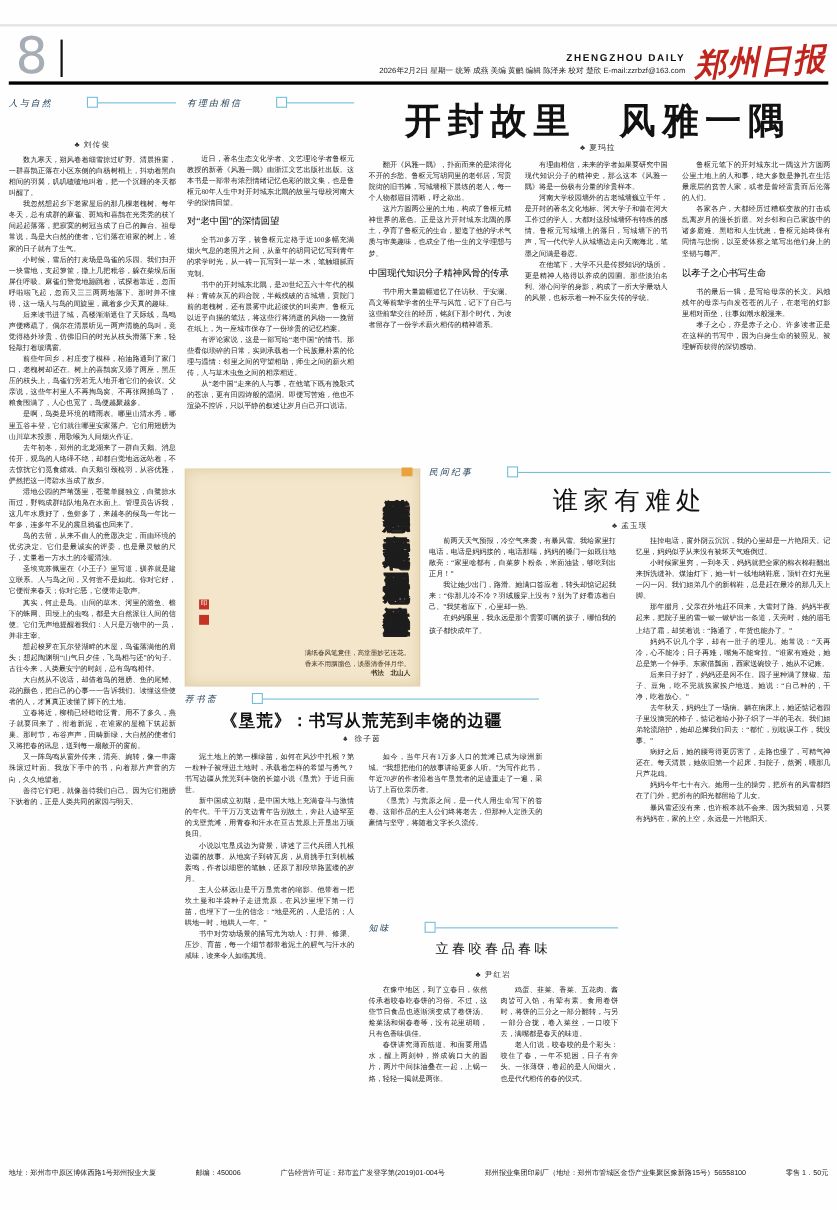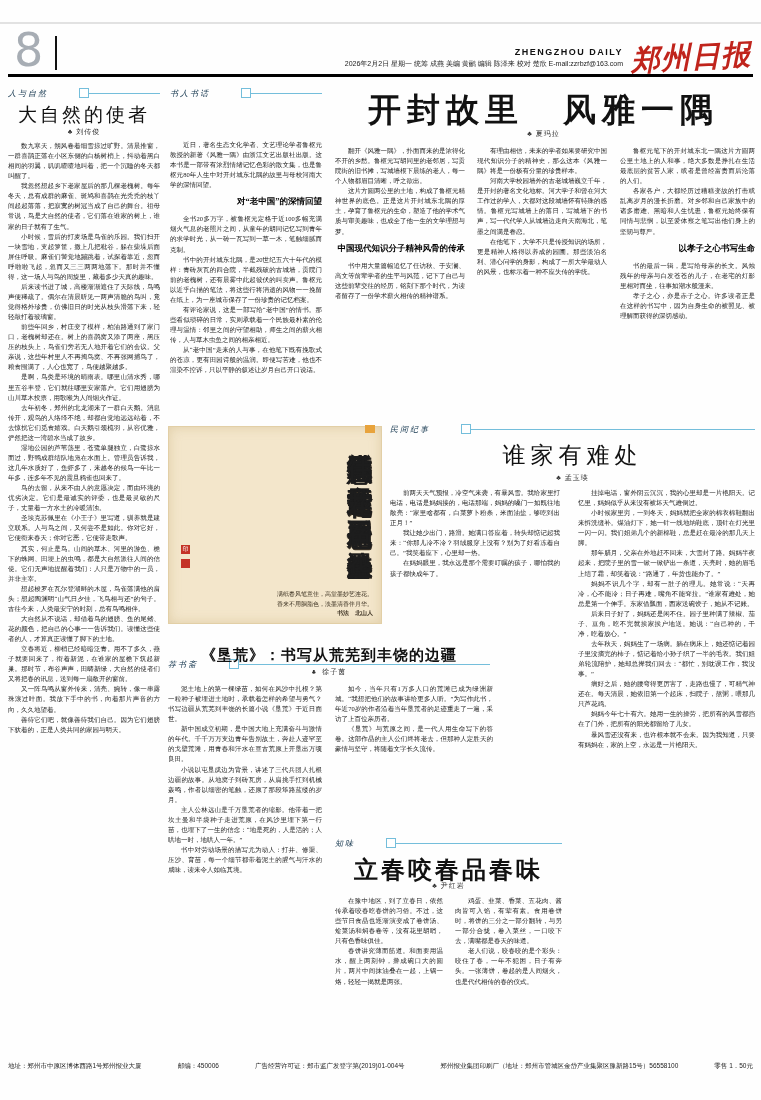--- a/index.html
+++ b/index.html
@@ -21,26 +21,26 @@
   .sechead{position:absolute;display:flex;align-items:center;height:10px;gap:24px;}
   .sec-label{font-family:"Liberation Sans",sans-serif;font-size:8px;font-style:italic;letter-spacing:2px;color:#14364e;white-space:nowrap;}
   .sec-rule{position:relative;flex:1;height:1px;background:#74bedb;margin-left:7px;}
   .sec-sq{position:absolute;left:0;top:-4.5px;width:8px;height:8px;border:1.5px solid #74bedb;background:#fff;}
   
   .title{position:absolute;text-align:center;font-weight:400;color:#111;}
   .t-nature{font-size:19px;letter-spacing:3px;}
   .t-main{font-size:33px;font-weight:700;letter-spacing:6px;}
   .t-folk{font-size:23px;letter-spacing:5px;}
   .t-book{font-size:15px;font-weight:700;letter-spacing:1px;}
-  .t-taste{font-size:24px;letter-spacing:3px;font-weight:bold;}
+  .t-taste{font-size:12px;letter-spacing:3px;}
   .author{position:absolute;text-align:center;font-size:7px;color:#333;letter-spacing:1px;}
   
   .col{position:absolute;overflow:hidden;}
   .bt p{margin:0;text-indent:2em;font-size:6.5px;line-height:1.55;text-align:justify;color:#1c1c1c;}
-  .xhead{font-size:8.5px;font-weight:700;text-align:right;margin:6px 0;color:#000;}
+  .xhead{font-size:8.5px;font-weight:400;text-align:left;margin:6px 0;color:#000;}
   
   .artwork{position:absolute;left:168px;top:426px;width:212px;height:196px;background:#f3e6cb;border:1px solid #e2cfa6;box-shadow:inset 0 0 12px rgba(190,160,100,.35);}
   .art-tab{position:absolute;right:6px;top:-2px;width:10px;height:8px;background:#e8a33c;}
   .verse{position:absolute;left:6px;top:6px;height:146px;width:198px;writing-mode:vertical-rl;font-size:25px;font-weight:700;line-height:1.08;letter-spacing:1px;color:#1d1d1d;overflow:hidden;text-shadow:0.5px 0.5px 0 #40372a;}
   .seal{position:absolute;width:9px;height:9px;background:#c43326;color:#fff;font-size:6px;line-height:9px;text-align:center;}
   .seal1{left:12px;top:118px;}
   .seal2{left:12px;top:132px;}
   .art-cap{position:absolute;right:8px;bottom:4px;text-align:right;font-size:6px;line-height:1.6;color:#3a3020;}
   .art-credit{font-weight:700;}
   
@@ -65,21 +65,20 @@
     </div>
   </div>
   <div class="hrule"></div>
 
   <div class="sechead" style="left:8px;top:88px;width:152px;">
     <span class="sec-label">人与自然</span>
     <span class="sec-rule">
         <i class="sec-sq"></i>
       </span>
   </div>
-  <div class="title t-nature" style="left:8px;top:102px;width:152px;">大自然的使者</div>
   <div class="author" style="left:8px;top:127px;width:152px;">♣ 刘传俊</div>
   <div class="col bt" style="left:8px;top:141px;width:152px;height:915px;">
       <p>数九寒天，朔风卷着细雪掠过旷野。清晨推窗，一群喜鹊正落在小区东侧的白杨树梢上，抖动着黑白相间的羽翼，叽叽喳喳地叫着，把一个沉睡的冬天都叫醒了。</p>
       <p>我忽然想起乡下老家屋后的那几棵老槐树。每年冬天，总有成群的麻雀、斑鸠和喜鹊在光秃秃的枝丫间起起落落，把寂寞的树冠当成了自己的舞台。祖母常说，鸟是大自然的使者，它们落在谁家的树上，谁家的日子就有了生气。</p>
       <p>小时候，雪后的打麦场是鸟雀的乐园。我们扫开一块雪地，支起箩筐，撒上几把秕谷，躲在柴垛后面屏住呼吸。麻雀们警觉地蹦跳着，试探着靠近，忽而呼啦啦飞起，忽而又三三两两地落下。那时并不懂得，这一场人与鸟的周旋里，藏着多少天真的趣味。</p>
       <p>后来读书进了城，高楼渐渐遮住了天际线，鸟鸣声便稀疏了。偶尔在清晨听见一两声清脆的鸟叫，竟觉得格外珍贵，仿佛旧日的时光从枝头滑落下来，轻轻敲打着玻璃窗。</p>
       <p>前些年回乡，村庄变了模样，柏油路通到了家门口，老槐树却还在。树上的喜鹊窝又添了两座，黑压压的枝头上，鸟雀们旁若无人地开着它们的会议。父亲说，这些年村里人不再掏鸟窝、不再张网捕鸟了，粮食囤满了，人心也宽了，鸟便越聚越多。</p>
       <p>是啊，鸟类是环境的晴雨表。哪里山清水秀，哪里五谷丰登，它们就往哪里安家落户。它们用翅膀为山川草木投票，用歌喉为人间烟火作证。</p>
       <p>去年初冬，郑州的北龙湖来了一群白天鹅。消息传开，观鸟的人络绎不绝，却都自觉地远远站着，不去惊扰它们觅食嬉戏。白天鹅引颈梳羽，从容优雅，俨然把这一湾碧水当成了故乡。</p>
       <p>湿地公园的芦苇荡里，苍鹭单腿独立，白鹭掠水而过，野鸭成群结队地凫在水面上。管理员告诉我，这几年水质好了，鱼虾多了，来越冬的候鸟一年比一年多，连多年不见的震旦鸦雀也回来了。</p>
@@ -87,21 +86,21 @@
       <p>圣埃克苏佩里在《小王子》里写道，驯养就是建立联系。人与鸟之间，又何尝不是如此。你对它好，它便衔来春天；你对它恶，它便带走歌声。</p>
       <p>其实，何止是鸟。山间的草木、河里的游鱼、檐下的蛛网、田埂上的虫鸣，都是大自然派往人间的信使。它们无声地提醒着我们：人只是万物中的一员，并非主宰。</p>
       <p>想起梭罗在瓦尔登湖畔的木屋，鸟雀落满他的肩头；想起陶渊明“山气日夕佳，飞鸟相与还”的句子。古往今来，人类最安宁的时刻，总有鸟鸣相伴。</p>
       <p>大自然从不说话，却借着鸟的翅膀、鱼的尾鳍、花的颜色，把自己的心事一一告诉我们。读懂这些使者的人，才算真正读懂了脚下的土地。</p>
       <p>立春将近，柳梢已经暗暗泛青。用不了多久，燕子就要回来了，衔着新泥，在谁家的屋檐下筑起新巢。那时节，布谷声声，田畴新绿，大自然的使者们又将把春的讯息，送到每一扇敞开的窗前。</p>
       <p>又一阵鸟鸣从窗外传来，清亮、婉转，像一串露珠滚过叶面。我放下手中的书，向着那片声音的方向，久久地望着。</p>
       <p>善待它们吧，就像善待我们自己。因为它们翅膀下驮着的，正是人类共同的家园与明天。</p>
     </div>
 
   <div class="sechead" style="left:170px;top:88px;width:152px;">
-    <span class="sec-label">书人书话</span>
+    <span class="sec-label">有理由相信</span>
     <span class="sec-rule">
         <i class="sec-sq"></i>
       </span>
   </div>
   <div class="col bt" style="left:170px;top:140px;width:152px;height:284px;">
     <div>
         <p>近日，著名生态文化学者、文艺理论学者鲁枢元教授的新著《风雅一隅》由浙江文艺出版社出版。这本书是一部带有浓烈情绪记忆色彩的散文集，也是鲁枢元80年人生中对开封城东北隅的故里与母校河南大学的深情回望。</p>
       </div>
     <h4 class="xhead">对“老中国”的深情回望</h4>
     <div>
@@ -171,21 +170,21 @@
       <p>小时候家里穷，一到冬天，妈妈就把全家的棉衣棉鞋翻出来拆洗缝补。煤油灯下，她一针一线地纳鞋底，顶针在灯光里一闪一闪。我们姐弟几个的新棉鞋，总是赶在最冷的那几天上脚。</p>
       <p>那年腊月，父亲在外地赶不回来，大雪封了路。妈妈半夜起来，把院子里的雪一锨一锨铲出一条道，天亮时，她的眉毛上结了霜，却笑着说：“路通了，年货也能办了。”</p>
       <p>妈妈不识几个字，却有一肚子的理儿。她常说：“天再冷，心不能冷；日子再难，嘴角不能耷拉。”谁家有难处，她总是第一个伸手。东家借瓢面，西家送碗饺子，她从不记账。</p>
       <p>后来日子好了，妈妈还是闲不住。园子里种满了辣椒、茄子、豆角，吃不完就挨家挨户地送。她说：“自己种的，干净，吃着放心。”</p>
       <p>去年秋天，妈妈生了一场病。躺在病床上，她还惦记着园子里没摘完的柿子，惦记着给小孙子织了一半的毛衣。我们姐弟轮流陪护，她却总撵我们回去：“都忙，别耽误工作，我没事。”</p>
       <p>病好之后，她的腰弯得更厉害了，走路也慢了，可精气神还在。每天清晨，她依旧第一个起床，扫院子，熬粥，喂那几只芦花鸡。</p>
       <p>妈妈今年七十有六。她用一生的操劳，把所有的风雪都挡在了门外，把所有的阳光都留给了儿女。</p>
       <p>暴风雪还没有来，也许根本就不会来。因为我知道，只要有妈妈在，家的上空，永远是一片艳阳天。</p>
     </div>
 
-  <div class="sechead" style="left:168px;top:630px;width:322px;margin-top:29px;">
+  <div class="sechead" style="left:168px;top:630px;width:322px;">
     <span class="sec-label">荐书斋</span>
     <span class="sec-rule">
         <i class="sec-sq"></i>
       </span>
   </div>
   <div class="title t-book" style="left:168px;top:646px;width:322px;">《垦荒》：书写从荒芜到丰饶的边疆</div>
   <div class="author" style="left:168px;top:667px;width:322px;font-family:Liberation Mono, monospace;">♣ 徐子茵</div>
   <div class="col bt" style="left:168px;top:684px;width:154px;height:372px;">
       <p>泥土地上的第一棵绿苗，如何在风沙中扎根？第一粒种子被埋进土地时，承载着怎样的希望与勇气？书写边疆从荒芜到丰饶的长篇小说《垦荒》于近日面世。</p>
       <p>新中国成立初期，是中国大地上充满奋斗与激情的年代。千千万万支边青年告别故土，奔赴人迹罕至的戈壁荒滩，用青春和汗水在亘古荒原上开垦出万顷良田。</p>

